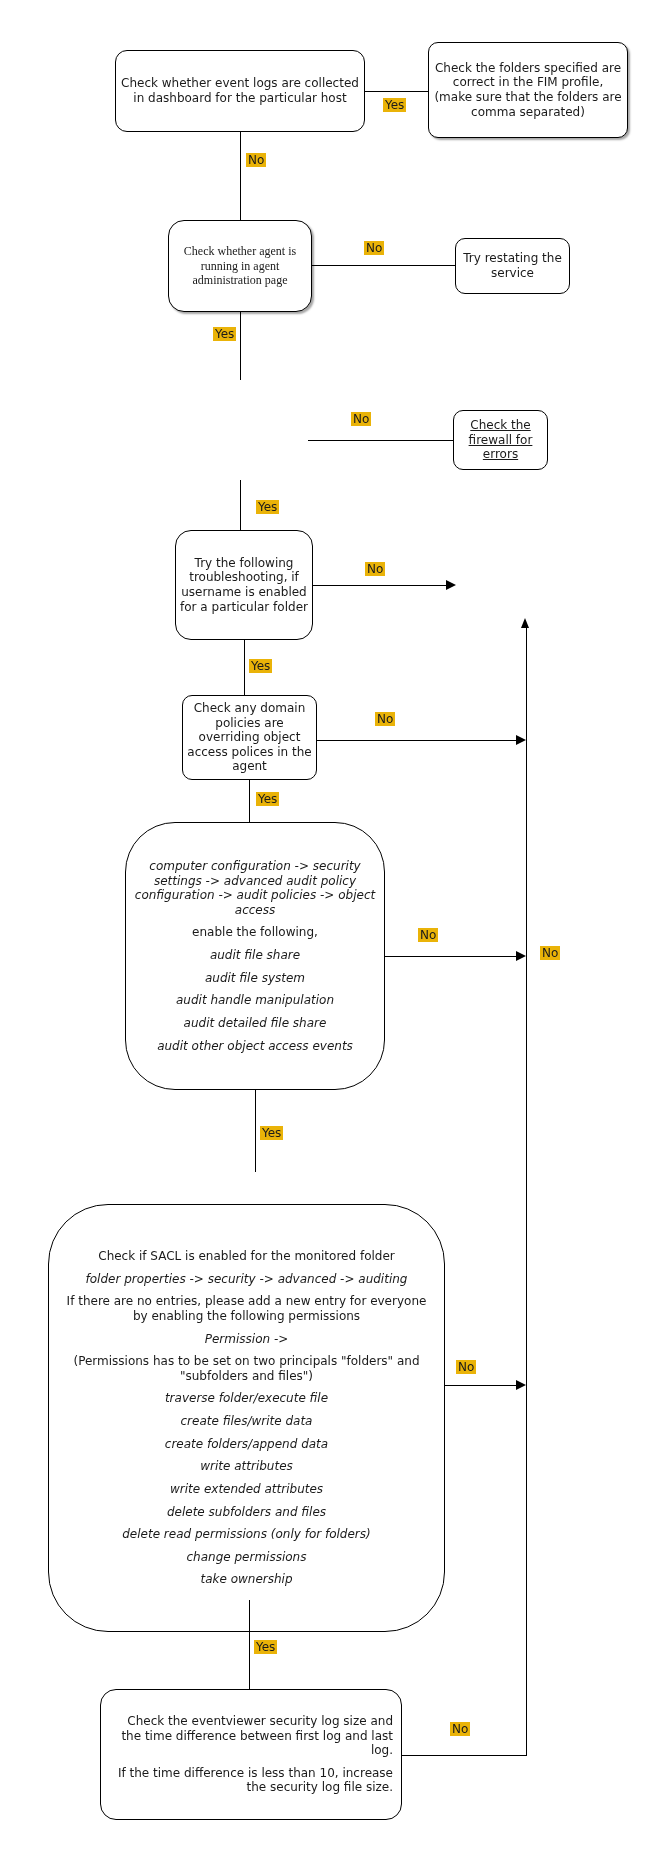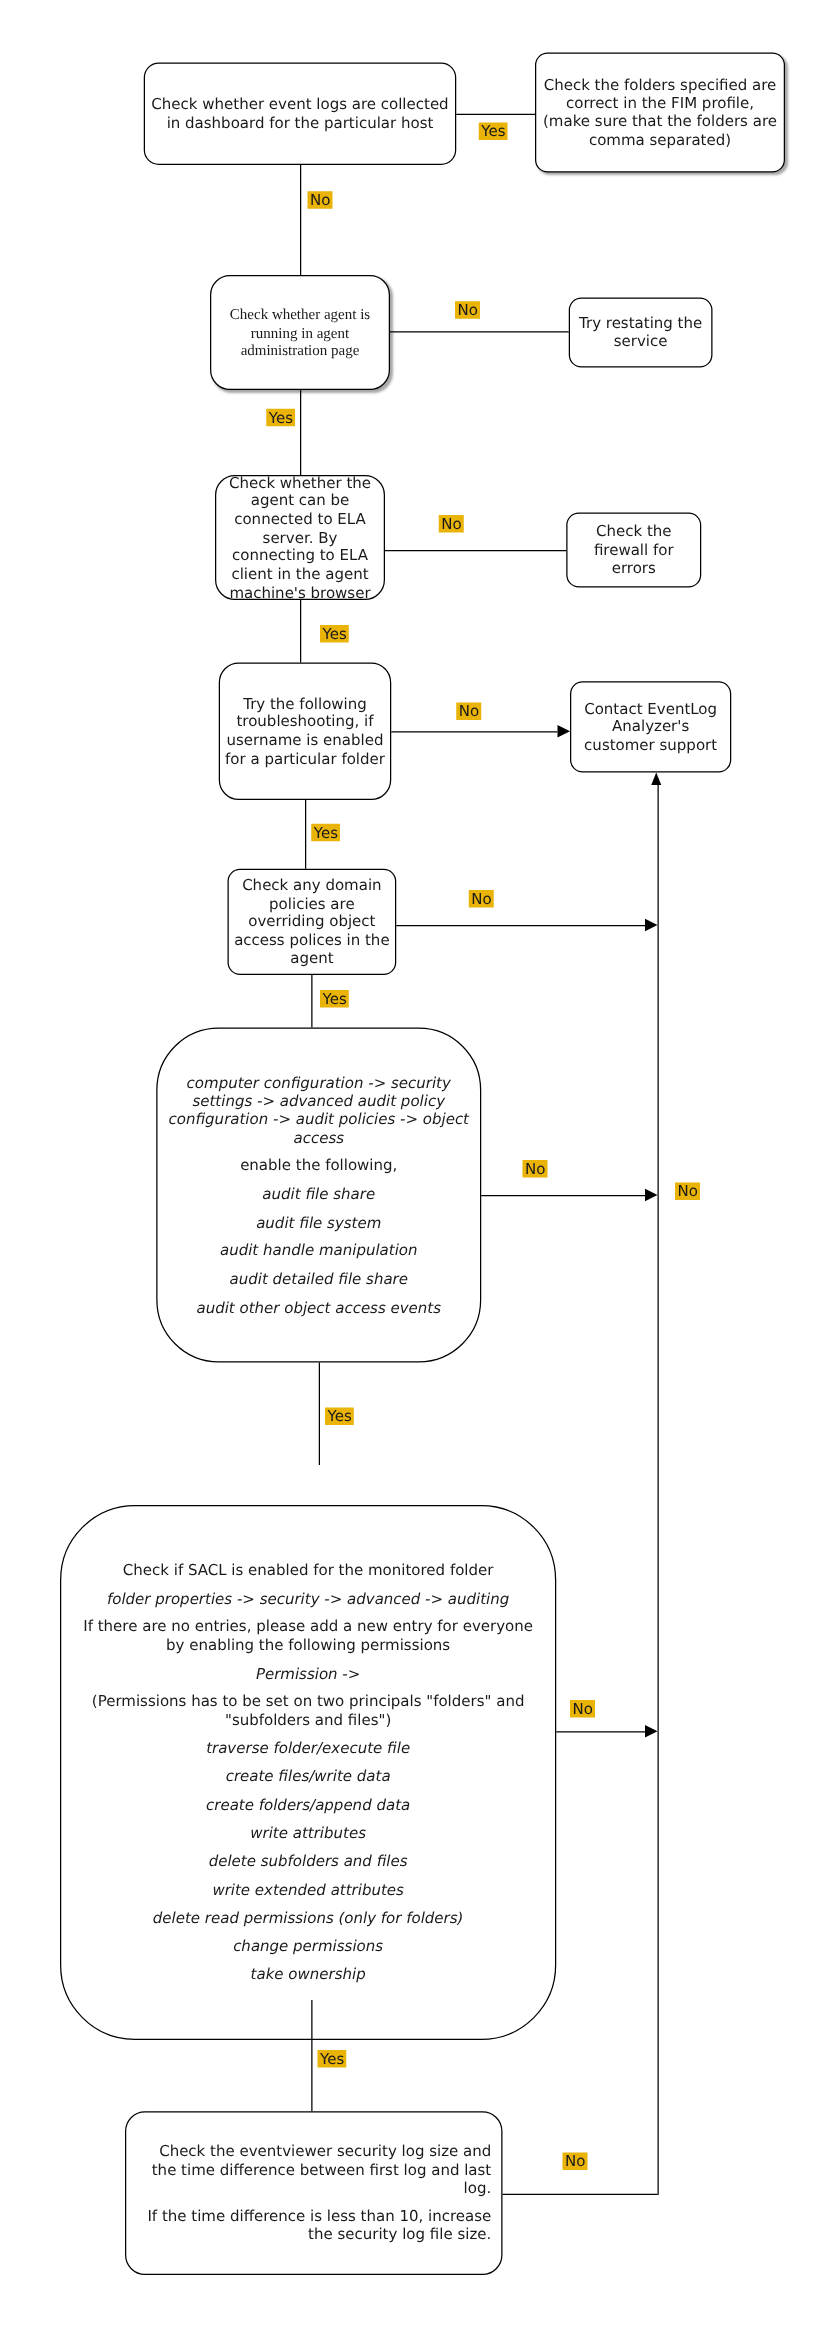--- a/index.html
+++ b/index.html
@@ -50,37 +50,31 @@
   </div>
   <div class="node" style="left:455px; top:238px; width:115px; height:56px; border-radius:10px;">
     <div class="inner">Try restating the service</div>
   </div>
   <div class="hline" style="left:312px; top:265px; width:143px;"></div>
   <div class="lbl" style="left:364px; top:241px;">No</div>
 
   <div class="vline" style="left:240px; top:312px; height:68px;"></div>
   <div class="lbl" style="left:213px; top:327px;">Yes</div>
 
-  <div class="node" style="left:172px; top:380px; width:136px; height:100px; border-radius:16px;">
-    <div class="inner" style="padding:0 2px;">Check whether the agent can be connected to ELA server. By connecting to ELA client in the agent machine's browser</div>
-  </div>
-  <div class="node" style="left:453px; top:410px; width:108px; height:60px; border-radius:10px;">
+  <div class="node" style="left:453px; top:410px; width:95px; height:60px; border-radius:10px;text-decoration:underline;">
     <div class="inner">Check the firewall for errors</div>
   </div>
   <div class="hline" style="left:308px; top:440px; width:145px;"></div>
   <div class="lbl" style="left:351px; top:412px;">No</div>
 
   <div class="vline" style="left:240px; top:480px; height:50px;"></div>
   <div class="lbl" style="left:256px; top:500px;">Yes</div>
 
   <div class="node" style="left:175px; top:530px; width:138px; height:110px; border-radius:16px;">
     <div class="inner">Try the following troubleshooting, if username is enabled for a particular folder</div>
-  </div>
-  <div class="node" style="left:456px; top:545px; width:129px; height:73px; border-radius:10px;">
-    <div class="inner">Contact EventLog Analyzer's customer support</div>
   </div>
   <div class="hline" style="left:313px; top:585px; width:133px;"></div>
   <div class="arr-r" style="left:446px; top:580px;"></div>
   <div class="lbl" style="left:365px; top:562px;">No</div>
 
   <div class="vline" style="left:244px; top:640px; height:55px;"></div>
   <div class="lbl" style="left:249px; top:659px;">Yes</div>
 
   <div class="arr-u" style="left:521px; top:618px;"></div>
   <div class="vline" style="left:526px; top:628px; height:1128px;"></div>
@@ -118,22 +112,22 @@
     <div class="inner" style="padding:0 12px;">
       <p>Check if SACL is enabled for the monitored folder</p>
       <p class="i">folder properties -&gt; security -&gt; advanced -&gt; auditing</p>
       <p>If there are no entries, please add a new entry for everyone by enabling the following permissions</p>
       <p class="i">Permission -&gt;</p>
       <p>(Permissions has to be set on two principals "folders" and "subfolders and files")</p>
       <p class="i">traverse folder/execute file</p>
       <p class="i">create files/write data</p>
       <p class="i">create folders/append data</p>
       <p class="i">write attributes</p>
+      <p class="i">write extended attributes</p>
       <p class="i">delete subfolders and files</p>
-      <p class="i">write extended attributes</p>
       <p class="i">delete read permissions (only for folders)</p>
       <p class="i">change permissions</p>
       <p class="i">take ownership</p>
     </div>
   </div>
   <div class="hline" style="left:445px; top:1385px; width:71px;"></div>
   <div class="arr-r" style="left:516px; top:1380px;"></div>
   <div class="lbl" style="left:456px; top:1360px;">No</div>
 
   <div class="vline" style="left:249px; top:1600px; height:89px;"></div>

